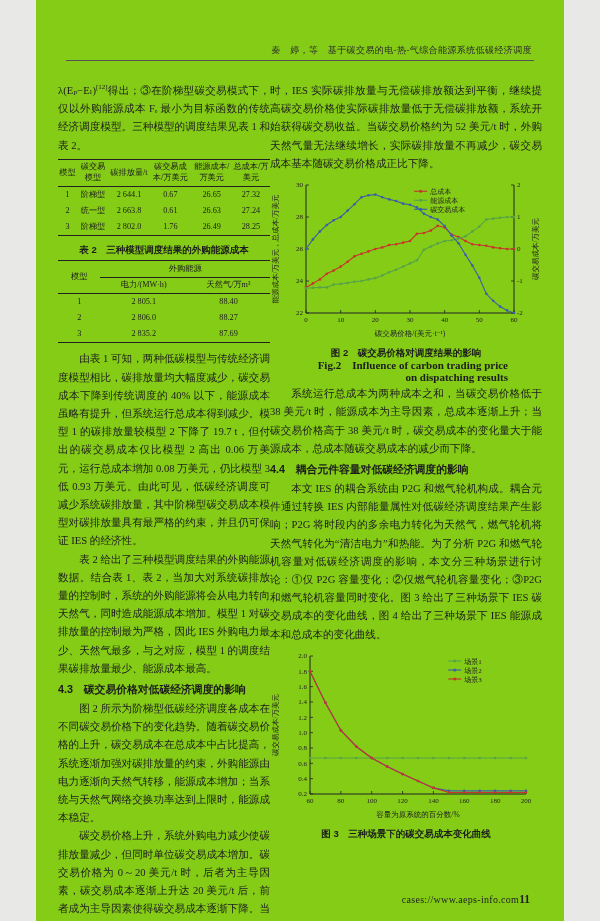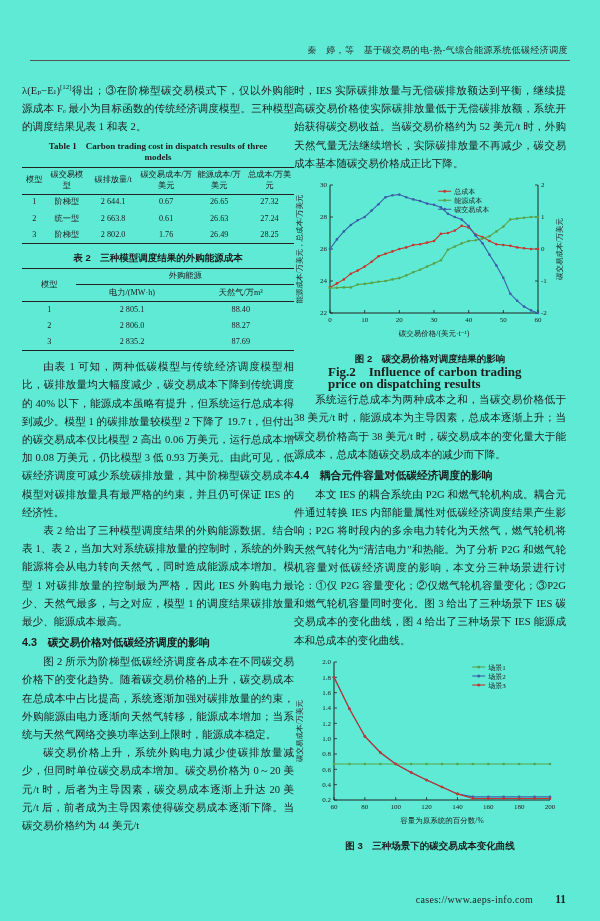--- a/index.html
+++ b/index.html
@@ -1,16 +1,16 @@
 <!DOCTYPE html>
 <html><head>
 <meta charset="utf-8">
 <style>
   html,body{margin:0;padding:0;background:#e8e8e6;}
-  .page{position:relative;width:600px;height:921px;margin:0 auto;background:#5eead4;
+  .page{position:relative;width:528px;height:921px;margin:0 auto;background:#84cc16;
         font-family:"Liberation Serif","DejaVu Serif",serif;color:#1c1c1c;overflow:hidden;}
   .running-head{position:absolute;top:44px;left:30px;right:32px;text-align:right;
         font-size:9px;letter-spacing:.4px;color:#2a2a2a;}
   .head-rule{position:absolute;top:60px;left:30px;right:30px;border-top:1px solid #555;}
   .columns{position:absolute;top:82px;left:22px;right:22px;display:flex;gap:0;}
   .col{width:272px;font-size:10.6px;line-height:18.2px;text-align:justify;}
   .col p{margin:0;text-indent:2em;}
   .col p.noindent{text-indent:0;}
   sup{font-size:7px;vertical-align:super;line-height:0;}
   .tbl-title{text-align:center;margin:4px 0 2px;}
@@ -27,42 +27,41 @@
   table.t1 th:nth-child(3){width:19%;} table.t1 th:nth-child(4){width:20%;}
   table.t1 th:nth-child(5){width:19%;} table.t1 th:nth-child(6){width:18%;}
   table.t2 th.group{border-bottom:.8px solid #222;}
   table.t2 thead tr:last-child th{border-bottom:.8px solid #222;}
   table.t2 th.model{border-bottom:.8px solid #222;width:20%;}
   .sec-head{font-family:"Liberation Sans","DejaVu Sans",sans-serif;font-weight:bold;
         font-size:10.8px;line-height:18px;margin:2px 0 2px;text-align:left;text-indent:0;}
   figure{margin:4px 0 2px;text-align:center;}
   .chart{display:block;margin:0 auto;}
   .fig-caption .zh{font-family:"Liberation Sans","DejaVu Sans",sans-serif;font-weight:bold;
-        font-size:9.5px;line-height:14px;text-align:center;margin-top:7px;}
-  .fig-caption .en{font-weight:bold;font-size:13px;line-height:11.5px;text-align:left;
+        font-size:9.5px;line-height:14px;text-align:center;margin-top:1px;}
+  .fig-caption .en{font-weight:bold;font-size:11px;line-height:11.5px;text-align:right;
         padding:0 34px;}
   .footer{position:absolute;bottom:16px;right:34px;font-size:10px;color:#222;}
   .footer .url{letter-spacing:.3px;}
-  .footer .pageno{font-weight:bold;font-size:11.5px;margin-left:22px;}
+  .footer .pageno{font-weight:bold;font-size:11.5px;margin-left:0;}
 </style>
 </head>
 <body>
 
 <div class="page">
 
   <div class="running-head">秦　婷，等　基于碳交易的电-热-气综合能源系统低碳经济调度</div>
   <div class="head-rule"></div>
 
   <div class="columns">
 
     <div class="col">
       <p class="noindent"><span>λ(Eₚ−Eₗ)</span><sup>[12]</sup><span>得出；③在阶梯型碳交易模式下，仅以外购能源成本 Fₑ 最小为目标函数的传统经济调度模型。三种模型的调度结果见表 1 和表 2。</span></p>
 
       <div class="tbl-title">
-        <div class="en">Table 1　Carbon trading cost in dispatch results of three models</div>
       </div>
       <table class="t1">
         <thead>
           <tr>
               <th>模型</th>
               <th>碳交易模型</th>
               <th>碳排放量/t</th>
               <th>碳交易成本/万美元</th>
               <th>能源成本/万美元</th>
               <th>总成本/万美元</th>

